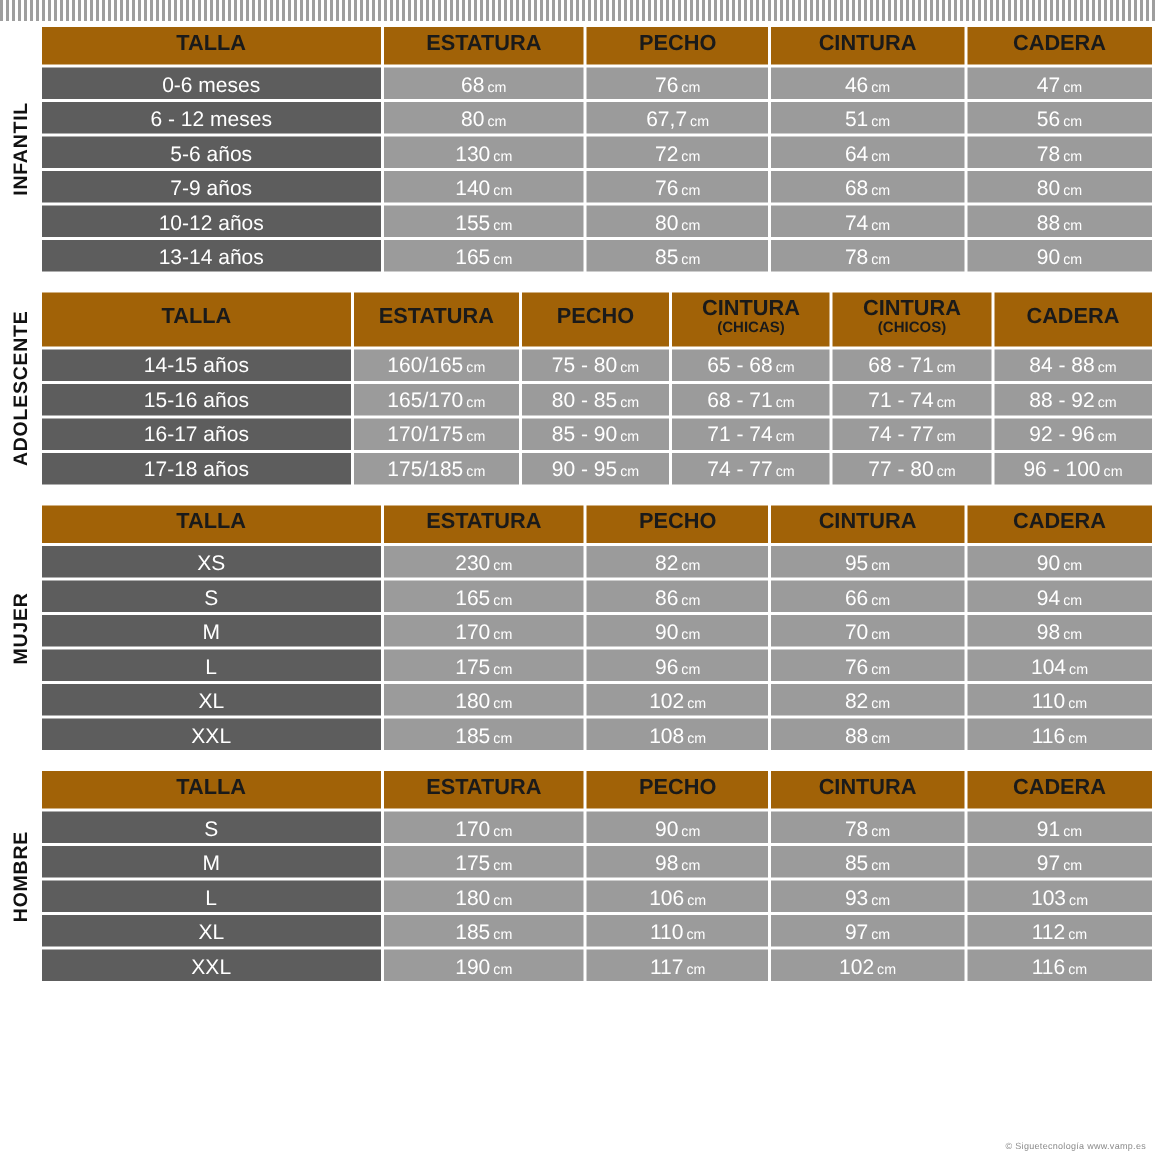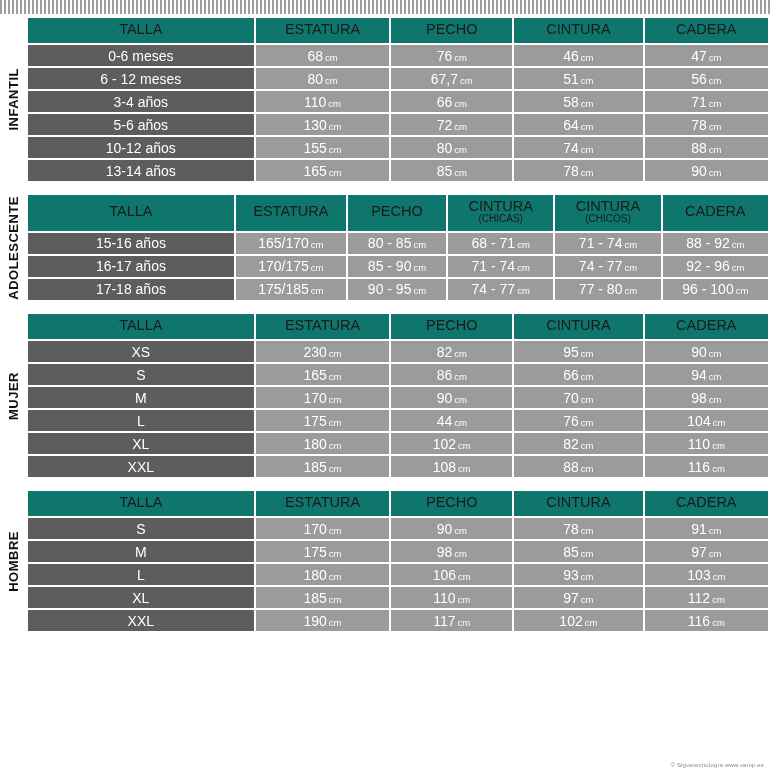--- a/index.html
+++ b/index.html
@@ -69,23 +69,23 @@
     border-spacing: 2px 2px;
     width: 100%;
     table-layout: fixed;
   }
   table.size th, table.size td {
     text-align: center;
     vertical-align: middle;
   }
   table.size thead th {
     font-size: 14.5px;
-    font-weight: normal;
+    font-weight: bold;
     color: #1a1a1a;
-    background: #0f766e;
+    background: #a16207;
     padding: 4px 0 6px 0;
     line-height: 1.05;
   }
   table.size thead th .sub {
     display: block;
     font-size: 10px;
     color: #1a1a1a;
     margin-top: 0;
   }
   td.talla {
@@ -158,32 +158,32 @@
                 <td class="val"><span>47</span><span class="u">cm</span></td>
               </tr>
               <tr>
                 <td class="talla">6 - 12 meses</td>
                 <td class="val"><span>80</span><span class="u">cm</span></td>
                 <td class="val"><span>67,7</span><span class="u">cm</span></td>
                 <td class="val"><span>51</span><span class="u">cm</span></td>
                 <td class="val"><span>56</span><span class="u">cm</span></td>
               </tr>
               <tr>
-                <td class="talla">3-4 años</td>
-                <td class="val"><span>110</span><span class="u">cm</span></td>
-                <td class="val"><span>66</span><span class="u">cm</span></td>
-                <td class="val"><span>58</span><span class="u">cm</span></td>
-                <td class="val"><span>71</span><span class="u">cm</span></td>
-              </tr>
-              <tr>
                 <td class="talla">5-6 años</td>
                 <td class="val"><span>130</span><span class="u">cm</span></td>
                 <td class="val"><span>72</span><span class="u">cm</span></td>
                 <td class="val"><span>64</span><span class="u">cm</span></td>
                 <td class="val"><span>78</span><span class="u">cm</span></td>
+              </tr>
+              <tr>
+                <td class="talla">7-9 años</td>
+                <td class="val"><span>140</span><span class="u">cm</span></td>
+                <td class="val"><span>76</span><span class="u">cm</span></td>
+                <td class="val"><span>68</span><span class="u">cm</span></td>
+                <td class="val"><span>80</span><span class="u">cm</span></td>
               </tr>
               <tr>
                 <td class="talla">10-12 años</td>
                 <td class="val"><span>155</span><span class="u">cm</span></td>
                 <td class="val"><span>80</span><span class="u">cm</span></td>
                 <td class="val"><span>74</span><span class="u">cm</span></td>
                 <td class="val"><span>88</span><span class="u">cm</span></td>
               </tr>
               <tr>
                 <td class="talla">13-14 años</td>
@@ -215,20 +215,28 @@
                 <th><span>TALLA</span></th>
                 <th><span>ESTATURA</span></th>
                 <th><span>PECHO</span></th>
                 <th><span>CINTURA</span><span class="sub">(CHICAS)</span></th>
                 <th><span>CINTURA</span><span class="sub">(CHICOS)</span></th>
                 <th><span>CADERA</span></th>
               </tr>
             </thead>
             <tbody>
               <tr>
+                <td class="talla">14-15 años</td>
+                <td class="val"><span>160/165</span><span class="u">cm</span></td>
+                <td class="val"><span>75 - 80</span><span class="u">cm</span></td>
+                <td class="val"><span>65 - 68</span><span class="u">cm</span></td>
+                <td class="val"><span>68 - 71</span><span class="u">cm</span></td>
+                <td class="val"><span>84 - 88</span><span class="u">cm</span></td>
+              </tr>
+              <tr>
                 <td class="talla">15-16 años</td>
                 <td class="val"><span>165/170</span><span class="u">cm</span></td>
                 <td class="val"><span>80 - 85</span><span class="u">cm</span></td>
                 <td class="val"><span>68 - 71</span><span class="u">cm</span></td>
                 <td class="val"><span>71 - 74</span><span class="u">cm</span></td>
                 <td class="val"><span>88 - 92</span><span class="u">cm</span></td>
               </tr>
               <tr>
                 <td class="talla">16-17 años</td>
                 <td class="val"><span>170/175</span><span class="u">cm</span></td>
@@ -289,21 +297,21 @@
               <tr>
                 <td class="talla">M</td>
                 <td class="val"><span>170</span><span class="u">cm</span></td>
                 <td class="val"><span>90</span><span class="u">cm</span></td>
                 <td class="val"><span>70</span><span class="u">cm</span></td>
                 <td class="val"><span>98</span><span class="u">cm</span></td>
               </tr>
               <tr>
                 <td class="talla">L</td>
                 <td class="val"><span>175</span><span class="u">cm</span></td>
-                <td class="val"><span>44</span><span class="u">cm</span></td>
+                <td class="val"><span>96</span><span class="u">cm</span></td>
                 <td class="val"><span>76</span><span class="u">cm</span></td>
                 <td class="val"><span>104</span><span class="u">cm</span></td>
               </tr>
               <tr>
                 <td class="talla">XL</td>
                 <td class="val"><span>180</span><span class="u">cm</span></td>
                 <td class="val"><span>102</span><span class="u">cm</span></td>
                 <td class="val"><span>82</span><span class="u">cm</span></td>
                 <td class="val"><span>110</span><span class="u">cm</span></td>
               </tr>

